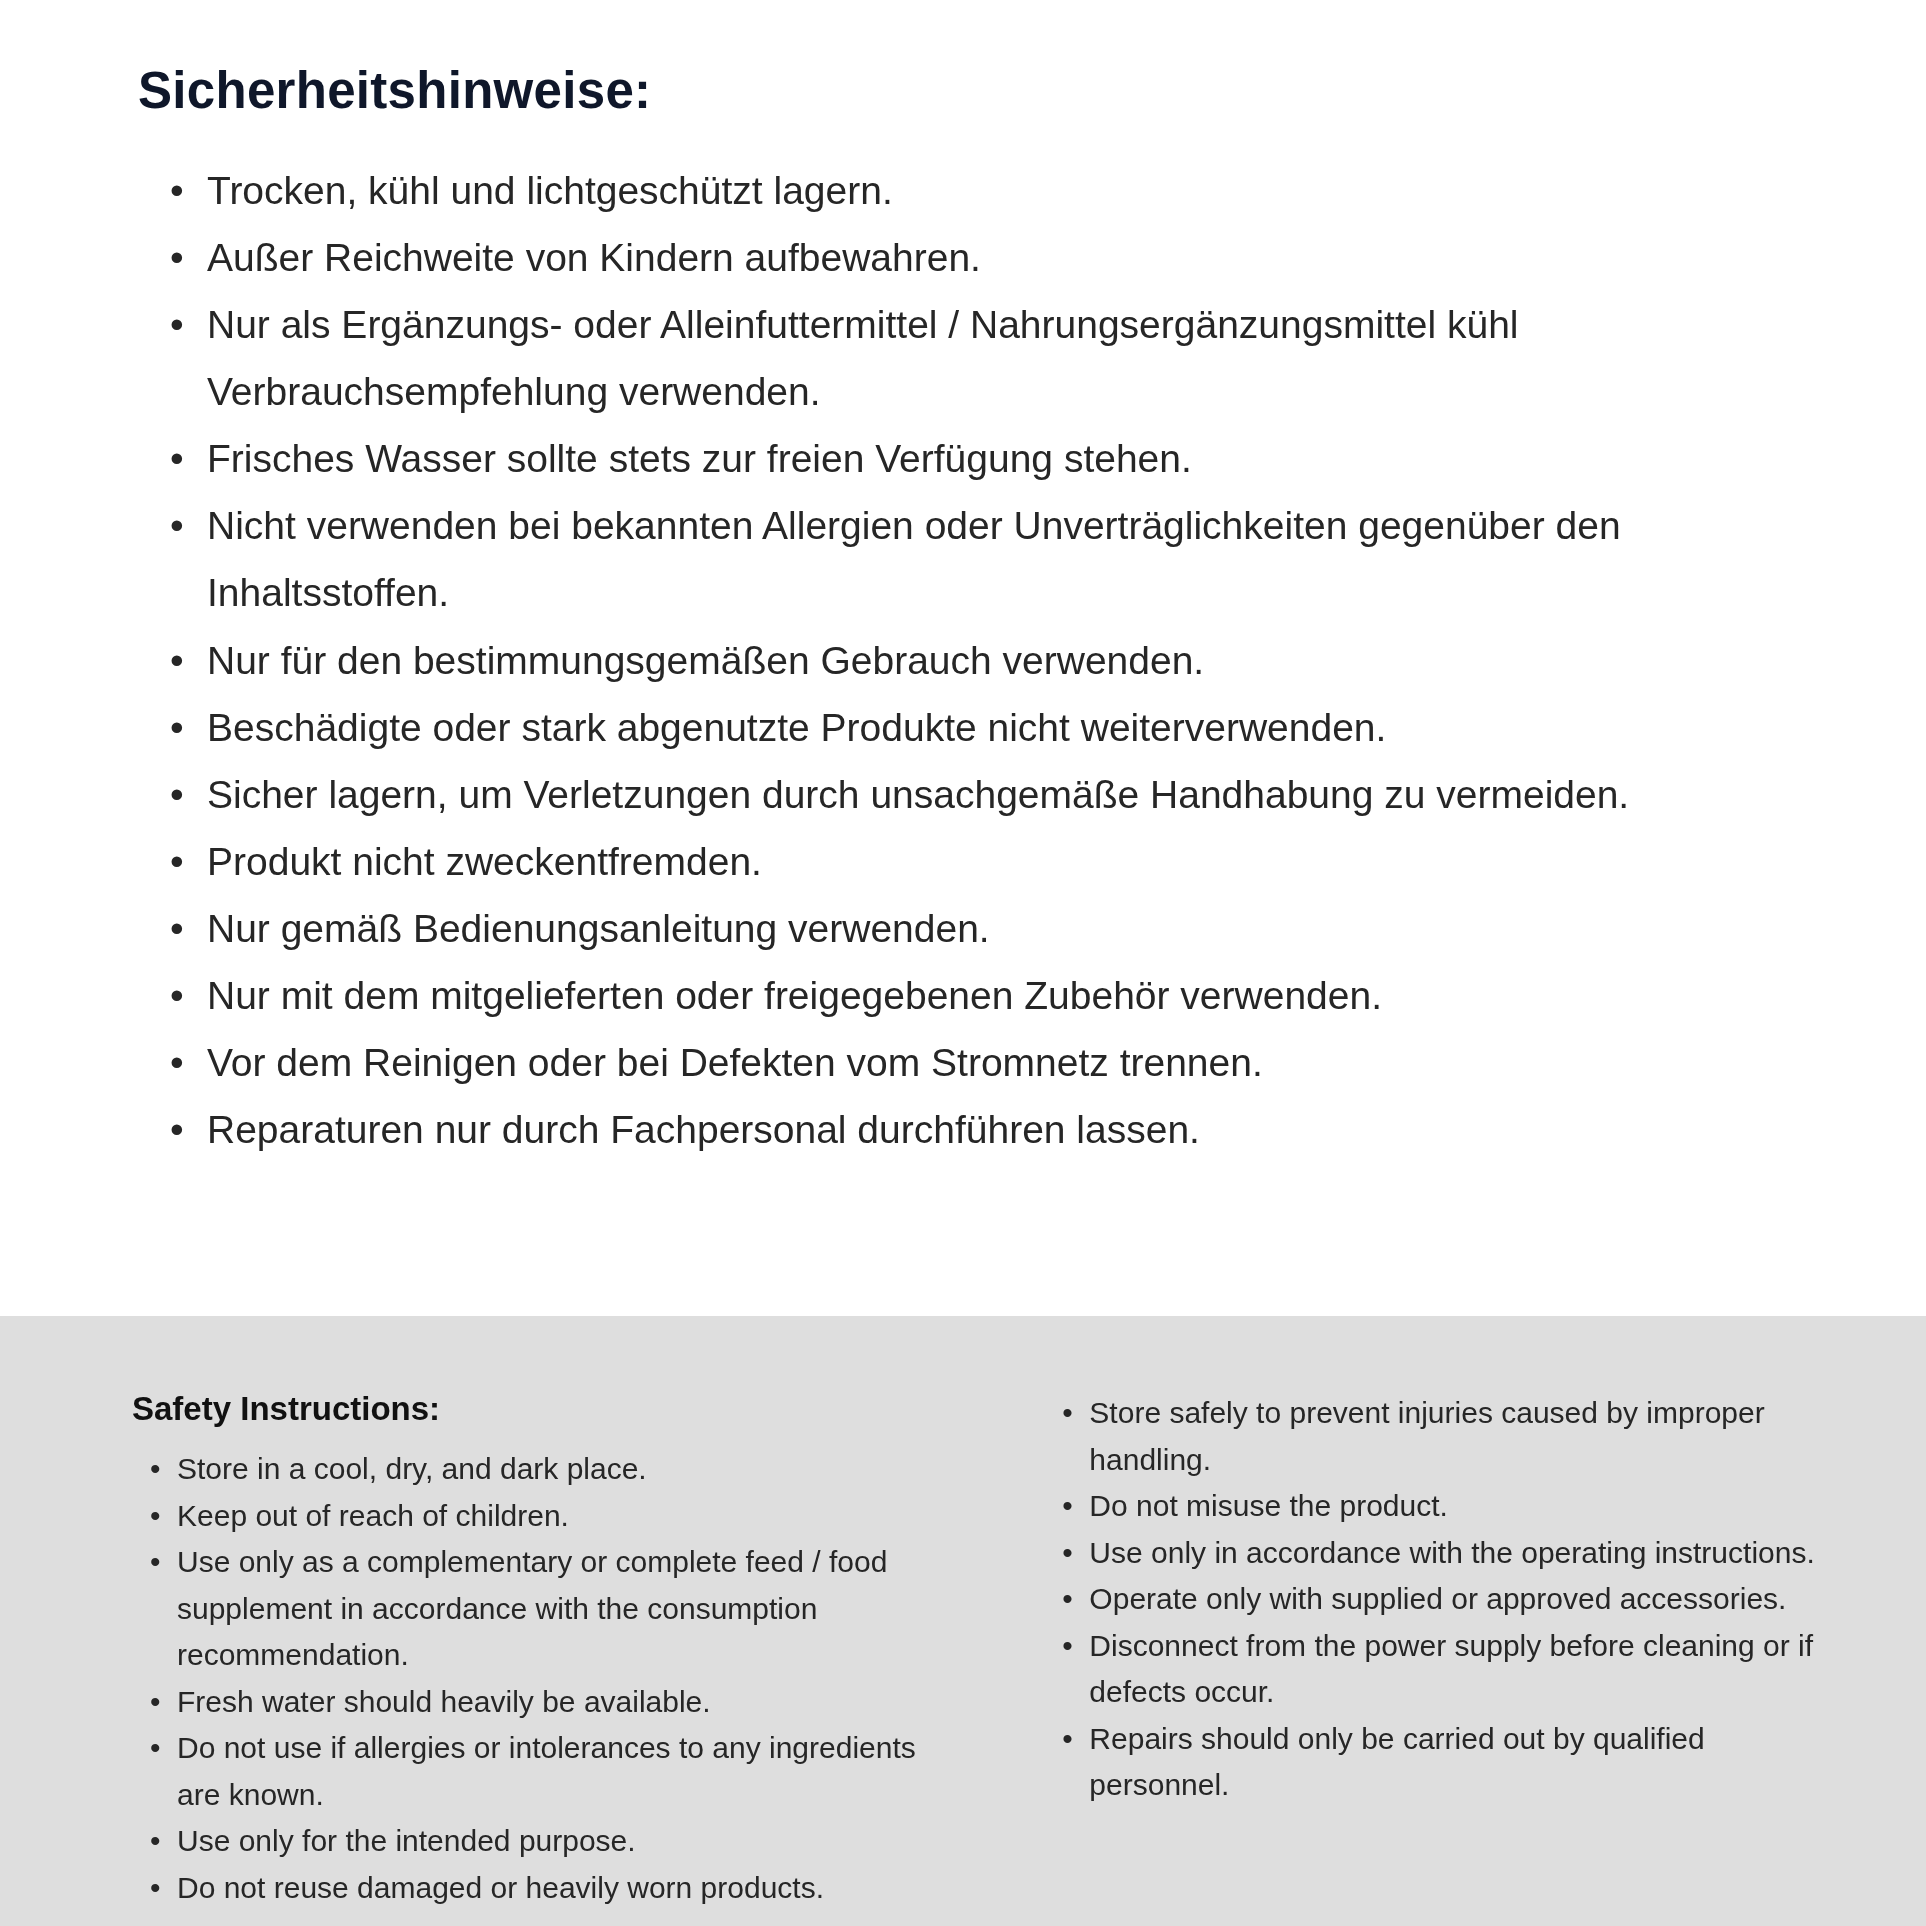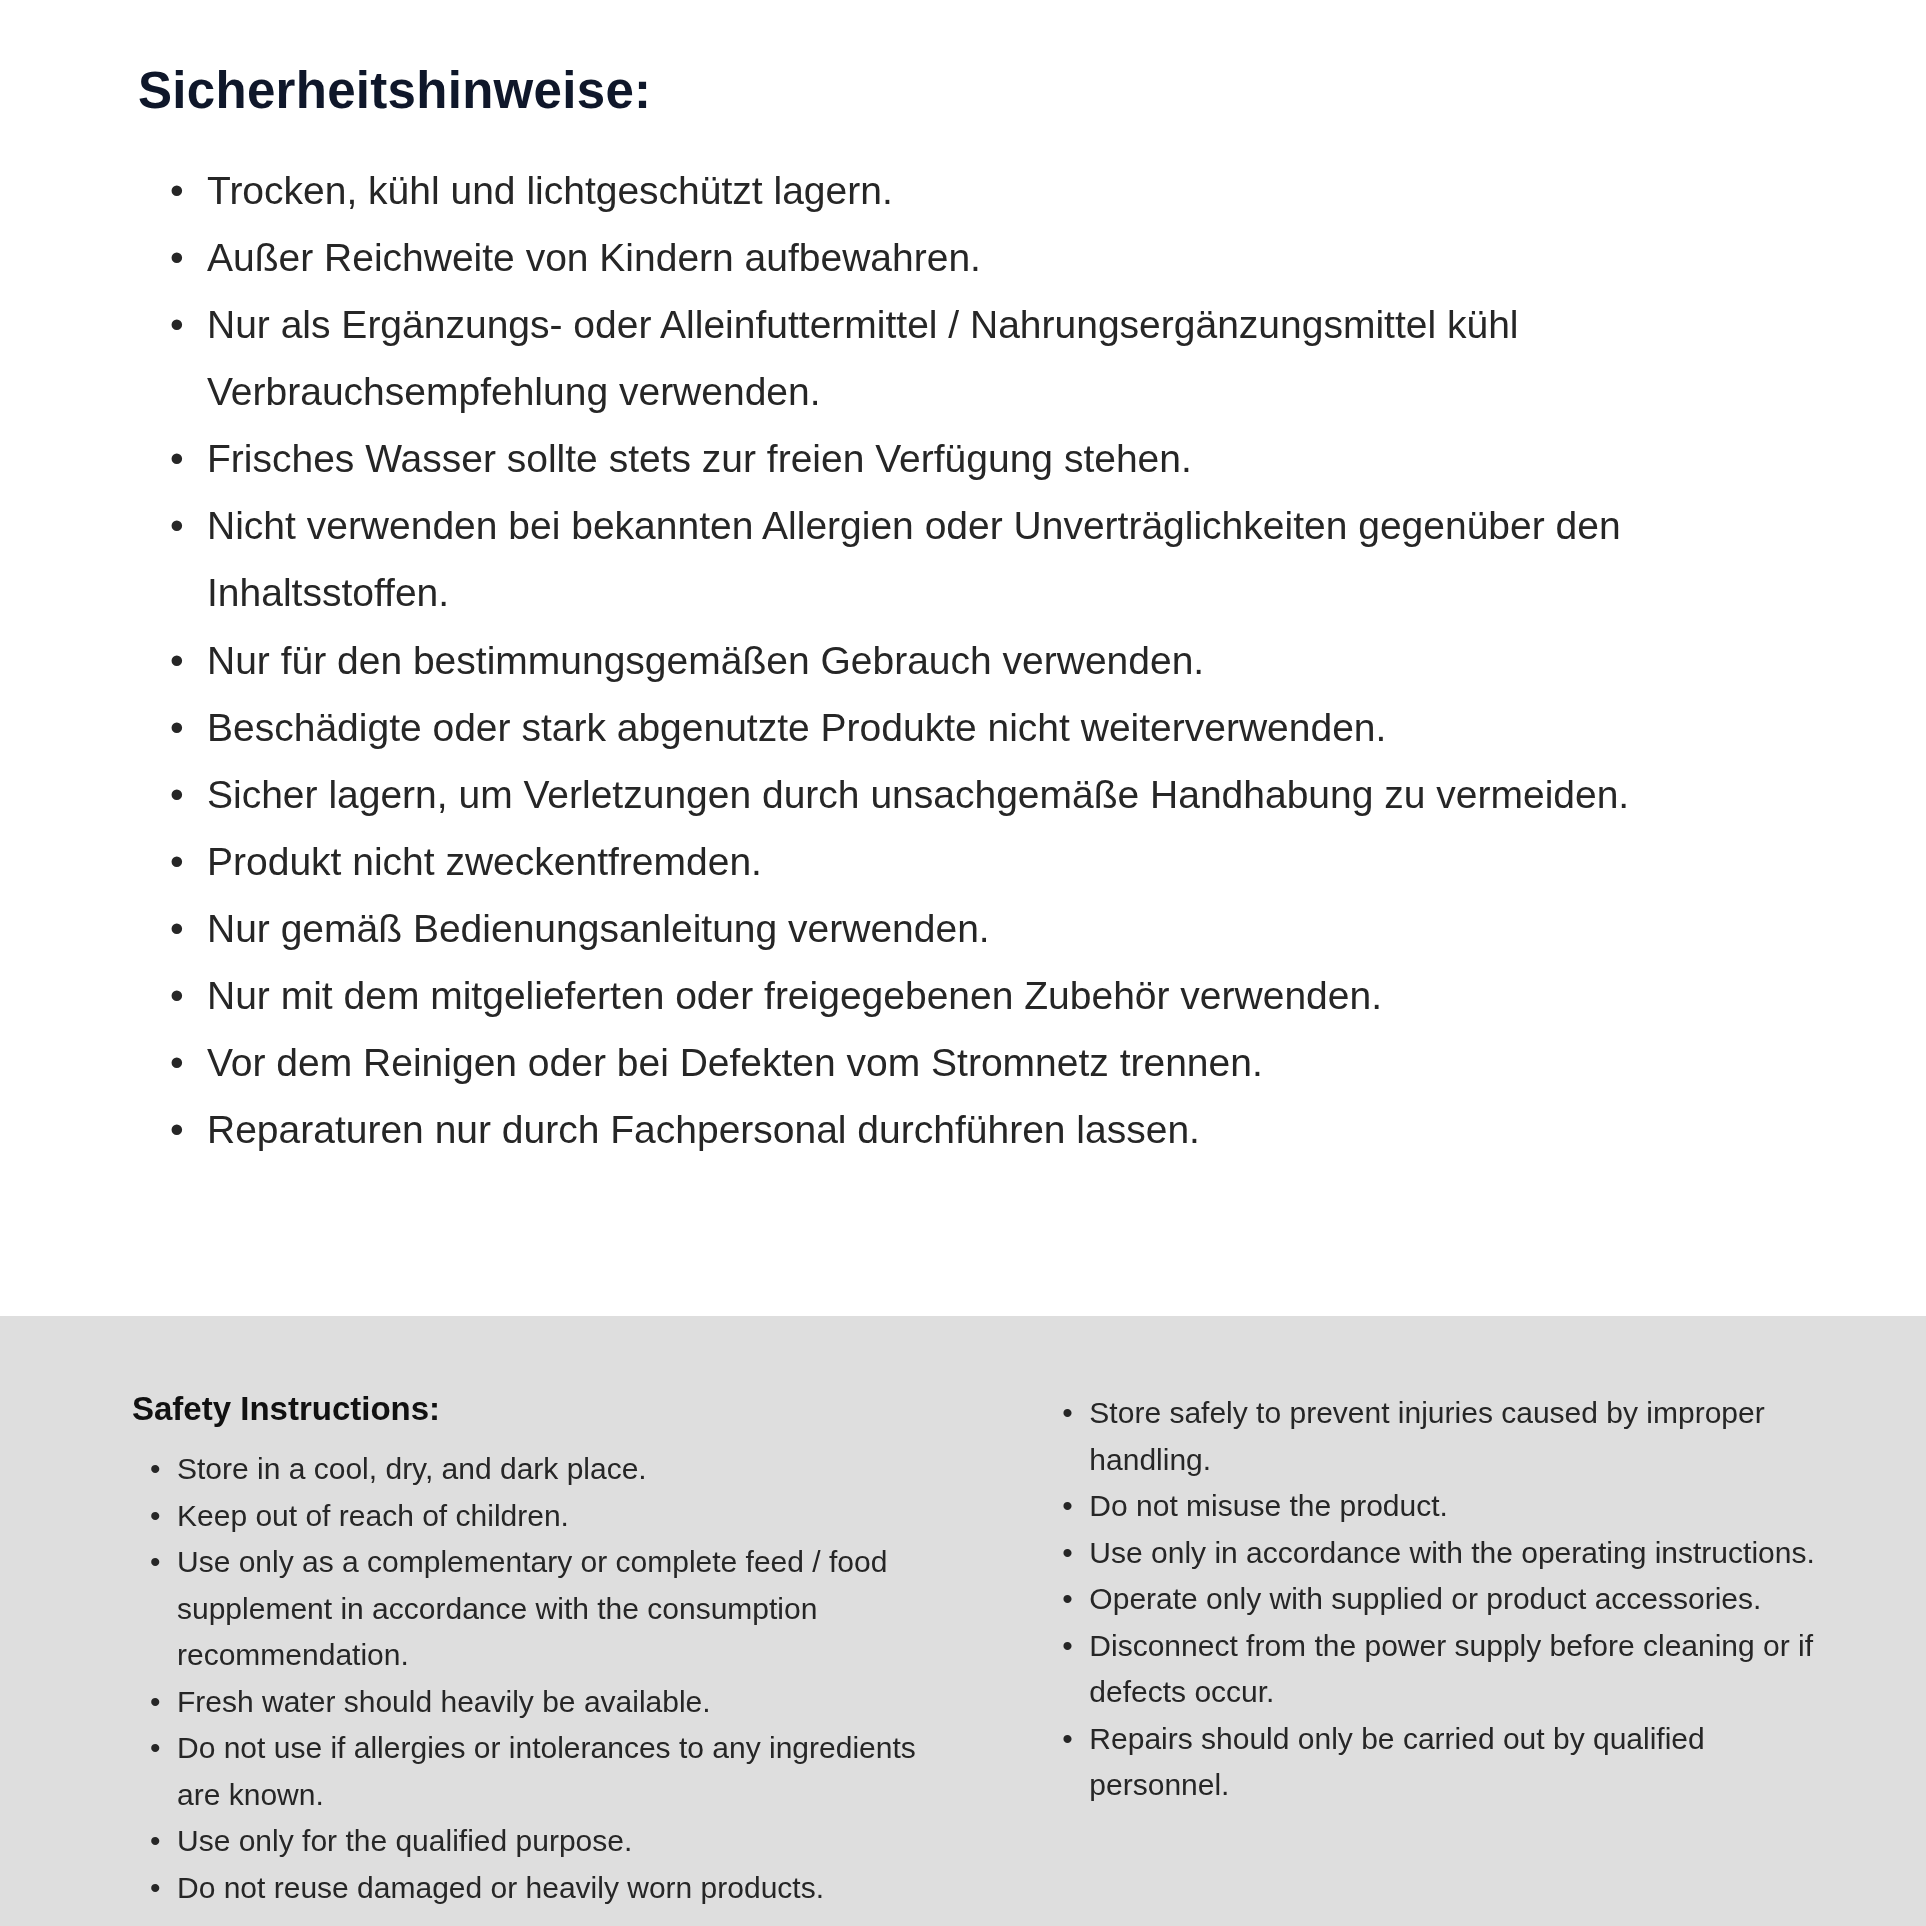--- a/index.html
+++ b/index.html
@@ -179,21 +179,21 @@
             <span class="li-text">Fresh water should heavily be available.</span>
           </div>
 
           <div class="li-row">
             <span class="li-bullet">•</span>
             <span class="li-text">Do not use if allergies or intolerances to any ingredients are known.</span>
           </div>
 
           <div class="li-row">
             <span class="li-bullet">•</span>
-            <span class="li-text">Use only for the qualified purpose.</span>
+            <span class="li-text">Use only for the intended purpose.</span>
           </div>
 
           <div class="li-row">
             <span class="li-bullet">•</span>
             <span class="li-text">Do not reuse damaged or heavily worn products.</span>
           </div>
         </div>
     </div>
 
     <div class="en-col-right">
@@ -209,21 +209,21 @@
             <span class="li-text">Do not misuse the product.</span>
           </div>
 
           <div class="li-row">
             <span class="li-bullet">•</span>
             <span class="li-text">Use only in accordance with the operating instructions.</span>
           </div>
 
           <div class="li-row">
             <span class="li-bullet">•</span>
-            <span class="li-text">Operate only with supplied or product accessories.</span>
+            <span class="li-text">Operate only with supplied or approved accessories.</span>
           </div>
 
           <div class="li-row">
             <span class="li-bullet">•</span>
             <span class="li-text">Disconnect from the power supply before cleaning or if defects occur.</span>
           </div>
 
           <div class="li-row">
             <span class="li-bullet">•</span>
             <span class="li-text">Repairs should only be carried out by qualified personnel.</span>

